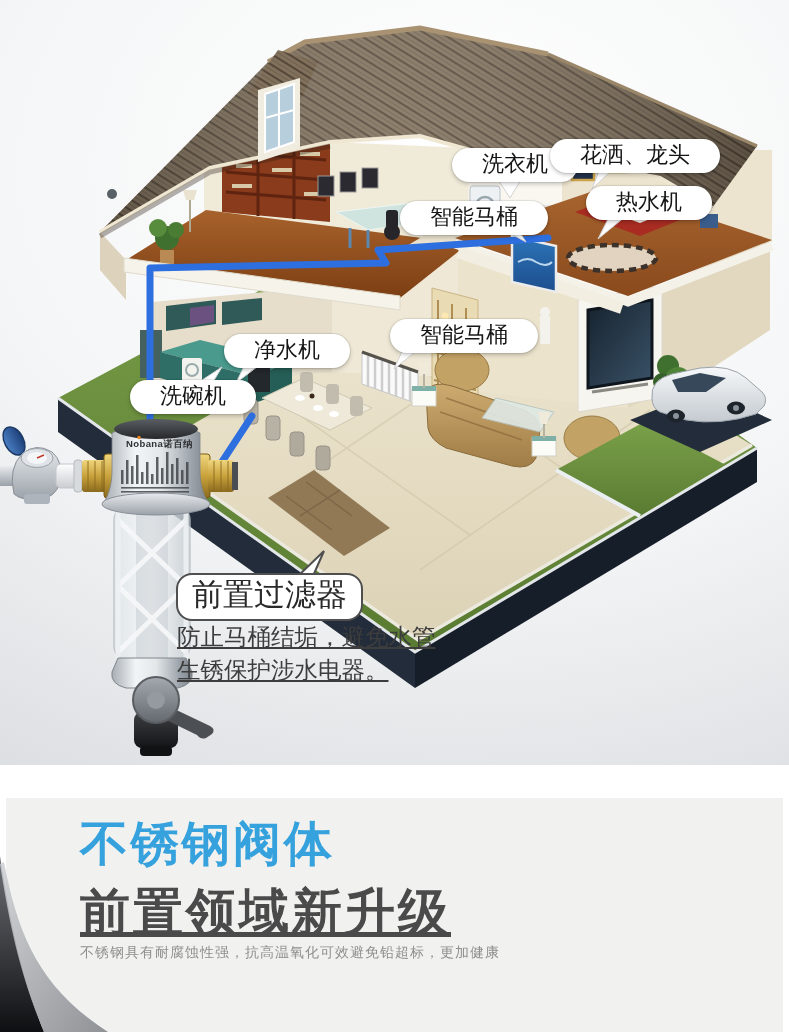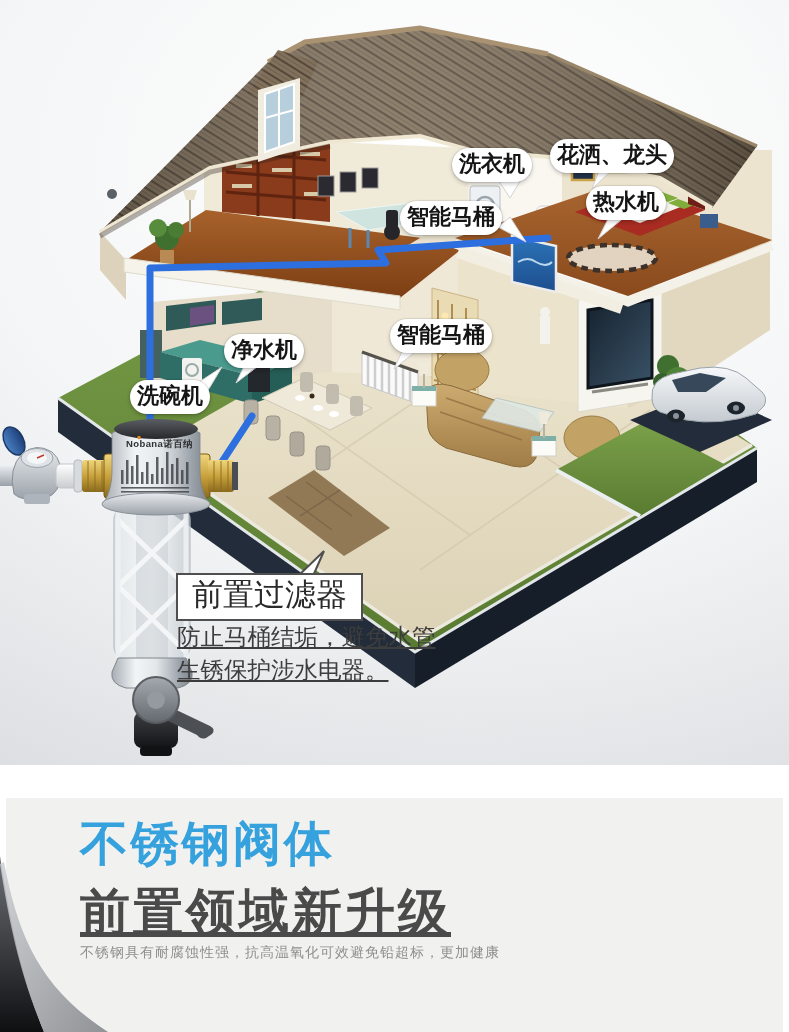--- a/index.html
+++ b/index.html
@@ -1,26 +1,26 @@
 <!DOCTYPE html>
 <html style="--accent-blue: #35a1dd; --pipe-blue: #2e6fe0; --heading-gray: #4a4a4a; --body-gray: #8f8f8f; --lawn-green: #6f9440; --roof-brown: #7d6c58;"><head>
 <meta charset="utf-8">
 <style>
   html,body{margin:0;padding:0;background:#fff;}
   body{width:789px;height:1032px;position:relative;overflow:hidden;
        font-family:"Liberation Sans","DejaVu Sans",sans-serif;}
   .top-section{position:absolute;left:0;top:0;width:789px;height:765px;
        background:radial-gradient(120% 95% at 58% 22%, #ffffff 0%, #f4f5f6 52%, #dadde0 100%);}
   .scene-svg{position:absolute;left:0;top:0;}
-  .bubble{position:absolute;background:#ffffff;color:#151515;font-weight:bold;
-       white-space:nowrap;border-radius:17px;padding:2px 7px 4px;
+  .bubble{position:absolute;background:#ffffff;color:#151515;font-weight:normal;
+       white-space:nowrap;border-radius:17px;padding:2px 30px 4px;
        font-size:22px;line-height:1.25;
        box-shadow:0 0 0 1px rgba(0,0,0,.07), 0 2px 4px rgba(0,0,0,.22);}
   .bubble-lg{position:absolute;background:#fff;color:#2a2a2a;font-weight:normal;
-       white-space:nowrap;border:2px solid #4f4f4f;border-radius:0;
+       white-space:nowrap;border:2px solid #4f4f4f;border-radius:16px;
        padding:1px 14px 4px;font-size:31px;line-height:1.25;}
   .pf-desc{position:absolute;width:262px;font-size:23.5px;color:#3d3d3d;
        line-height:1.42;font-weight:normal;text-decoration:underline;}
   .bottom-card{position:absolute;left:6px;top:798px;width:777px;height:234px;
        background:#f1f1f0;text-align:right;}
   .left-shape{position:absolute;left:-6px;top:0;width:120px;height:234px;}
   .h-accent{position:absolute;left:74px;top:14px;font-size:48px;font-weight:bold;
        color:var(--accent-blue,#35a1dd);letter-spacing:3px;}
   .h-main{position:absolute;left:74px;top:81px;font-size:50px;font-weight:bold;
        color:var(--heading-gray,#4a4a4a);letter-spacing:3px;text-decoration:underline;}

